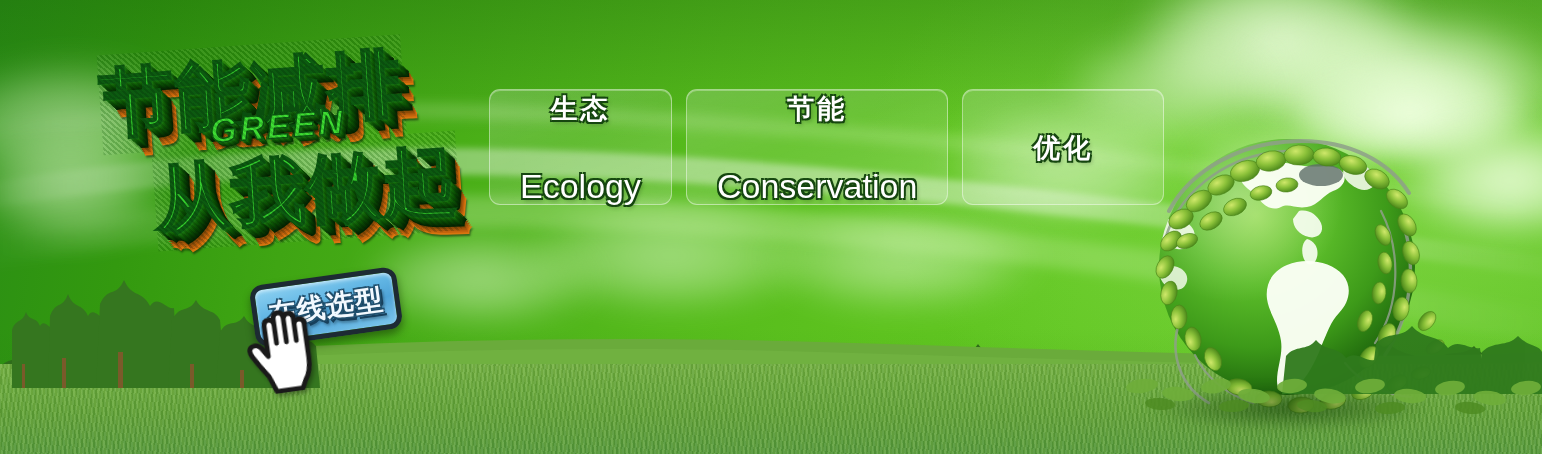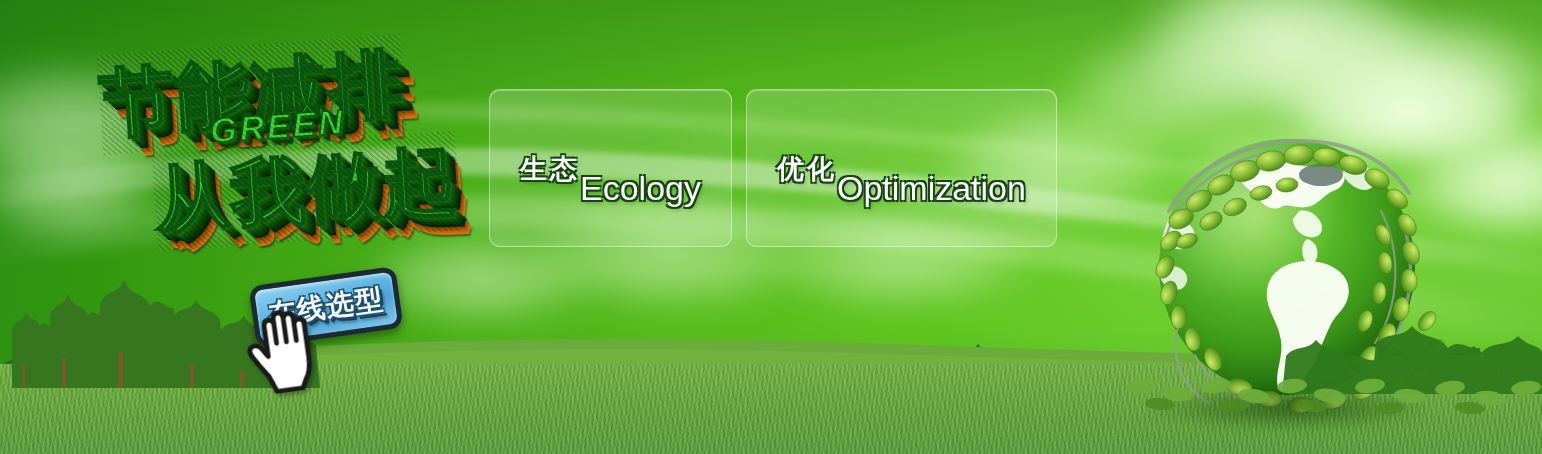--- a/index.html
+++ b/index.html
@@ -134,26 +134,26 @@
     width:76px; height:86px;
     filter:drop-shadow(2px 3px 2px rgba(0,0,0,.35));
   }
 
   
   .cards {
     position:absolute; left:489px; top:89px;
     display:flex; gap:14px;
   }
   .card {
-    width:auto; height:158px;
+    width:auto; height:116px;
     border-radius:11px;
     border:1px solid rgba(255,255,255,.42);
     background:linear-gradient(160deg, rgba(255,255,255,.19) 0%, rgba(255,255,255,.11) 45%, rgba(255,255,255,.16) 100%);
     box-shadow:inset 0 1px 0 rgba(255,255,255,.30);
-    display:flex; flex-direction:row;
+    display:flex; flex-direction:column;
     align-items:center; justify-content:center;
     padding:5px 30px;
   }
   .card-cn {
     font-size:27px; font-weight:bold; letter-spacing:3px;
     color:#ffffff;
     margin-top:2px;
     text-shadow:
       -1.6px -1.6px 0 #15460f, 1.6px -1.6px 0 #15460f,
       -1.6px 1.6px 0 #15460f, 1.6px 1.6px 0 #15460f,
@@ -325,23 +325,26 @@
                L21 18 L21 7 Q21 4 23.5 4 Q26 4 26 7 L26 18 L26 10
                Q26 7.5 28.5 7.5 Q31 7.5 31 10 L31 27 Q31 34 28 38 L26 42 Z" fill="#ffffff" stroke="#1a1a1a" stroke-width="2.4" stroke-linejoin="round"></path>
     </svg>
   </div>
 
   <div class="cards">
     <div class="card card-1">
       <div class="card-cn">生态</div>
       <div class="card-en">Ecology</div>
     </div>
+    <div class="card card-2">
+      <div class="card-cn">节能</div>
+      <div class="card-en">Conservation</div>
+    </div>
     <div class="card card-3">
       <div class="card-cn">优化</div>
-      <div class="card-en">Optimization</div>
     </div>
   </div>
 
 
   <div class="globe-wrap">
     <div class="globe-shadow"></div>
     <svg viewBox="0 0 310 312" width="310" height="312">
       <defs>
         <radialGradient id="gsphere" cx="38%" cy="30%" r="78%">
           <stop offset="0%" stop-color="#8fd94a"></stop>

